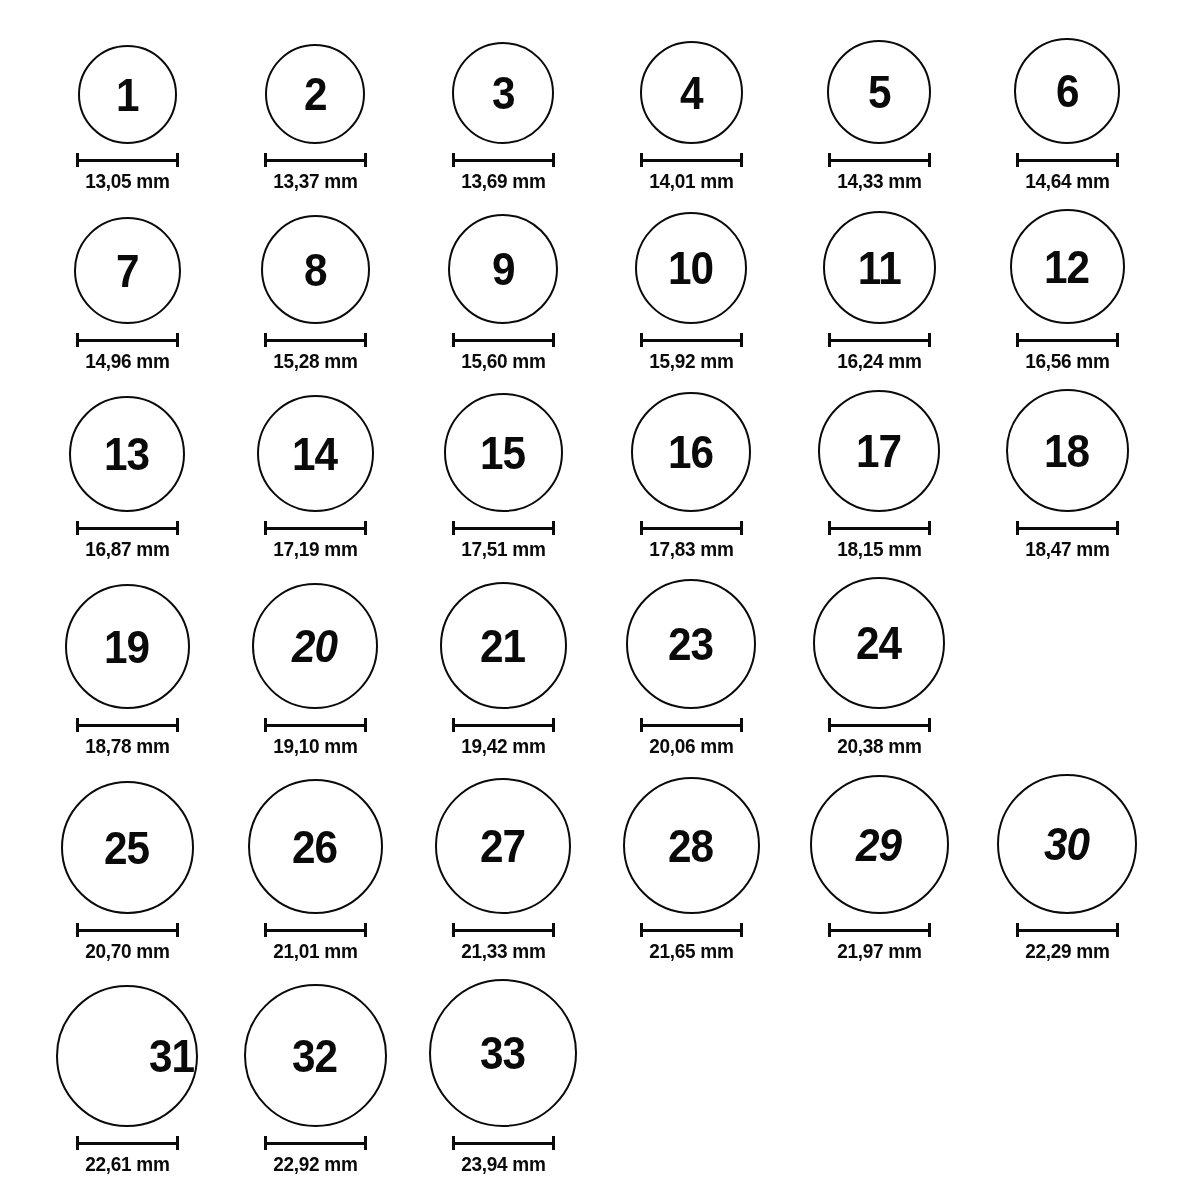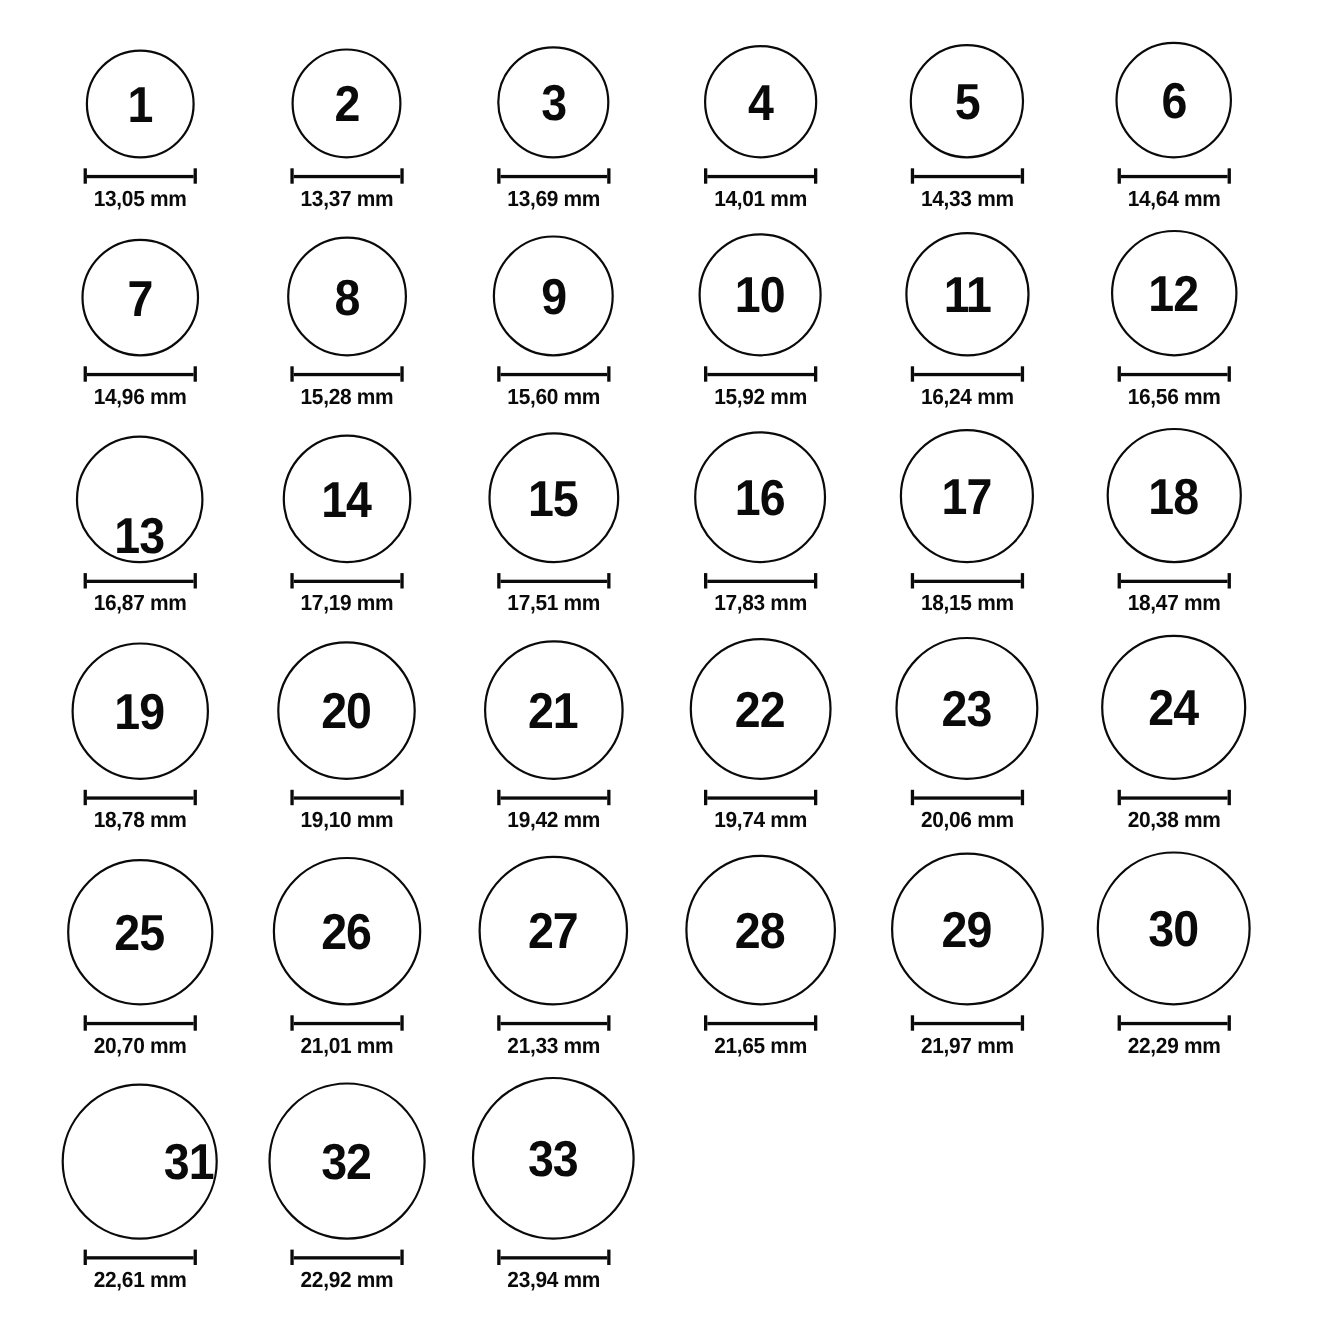--- a/index.html
+++ b/index.html
@@ -171,21 +171,21 @@
   <div class="cell">
     <div class="circle" style="width: 115px; height: 115px;">
       <span class="num">12</span>
     </div>
     <div class="ruler"></div>
     <div class="mm">16,56 mm</div>
   </div>
 </div>
     <div class="row">
   <div class="cell">
-    <div class="circle" style="width: 116px; height: 116px; align-items: flex-end;">
+    <div class="circle" style="width: 116px; height: 116px;">
       <span class="num">13</span>
     </div>
     <div class="ruler"></div>
     <div class="mm">16,87 mm</div>
   </div>
 
   <div class="cell">
     <div class="circle" style="width: 117px; height: 117px; justify-content: center;">
       <span class="num">14</span>
     </div>
@@ -228,42 +228,35 @@
     <div class="row">
   <div class="cell">
     <div class="circle" style="width: 125px; height: 125px;">
       <span class="num">19</span>
     </div>
     <div class="ruler"></div>
     <div class="mm">18,78 mm</div>
   </div>
 
   <div class="cell">
-    <div class="circle" style="width: 126px; height: 126px;">
+    <div class="circle" style="width: 126px; height: 126px; font-style: italic;">
       <span class="num">20</span>
     </div>
     <div class="ruler"></div>
     <div class="mm">19,10 mm</div>
   </div>
 
   <div class="cell">
     <div class="circle" style="width: 127px; height: 127px;">
       <span class="num">21</span>
     </div>
     <div class="ruler"></div>
     <div class="mm">19,42 mm</div>
   </div>
 
-  <div class="cell">
-    <div class="circle" style="width: 129px; height: 129px;">
-      <span class="num">22</span>
-    </div>
-    <div class="ruler"></div>
-    <div class="mm">19,74 mm</div>
-  </div>
 
   <div class="cell">
     <div class="circle" style="width: 130px; height: 130px;">
       <span class="num">23</span>
     </div>
     <div class="ruler"></div>
     <div class="mm">20,06 mm</div>
   </div>
 
   <div class="cell">
@@ -301,29 +294,29 @@
 
   <div class="cell">
     <div class="circle" style="width: 137px; height: 137px;">
       <span class="num">28</span>
     </div>
     <div class="ruler"></div>
     <div class="mm">21,65 mm</div>
   </div>
 
   <div class="cell">
-    <div class="circle" style="width: 139px; height: 139px;">
+    <div class="circle" style="width: 139px; height: 139px; font-style: italic;">
       <span class="num">29</span>
     </div>
     <div class="ruler"></div>
     <div class="mm">21,97 mm</div>
   </div>
 
   <div class="cell">
-    <div class="circle" style="width: 140px; height: 140px;">
+    <div class="circle" style="width: 140px; height: 140px; font-style: italic;">
       <span class="num">30</span>
     </div>
     <div class="ruler"></div>
     <div class="mm">22,29 mm</div>
   </div>
 </div>
     <div class="row">
   <div class="cell">
     <div class="circle" style="width: 142px; height: 142px; justify-content: flex-end;">
       <span class="num">31</span>

